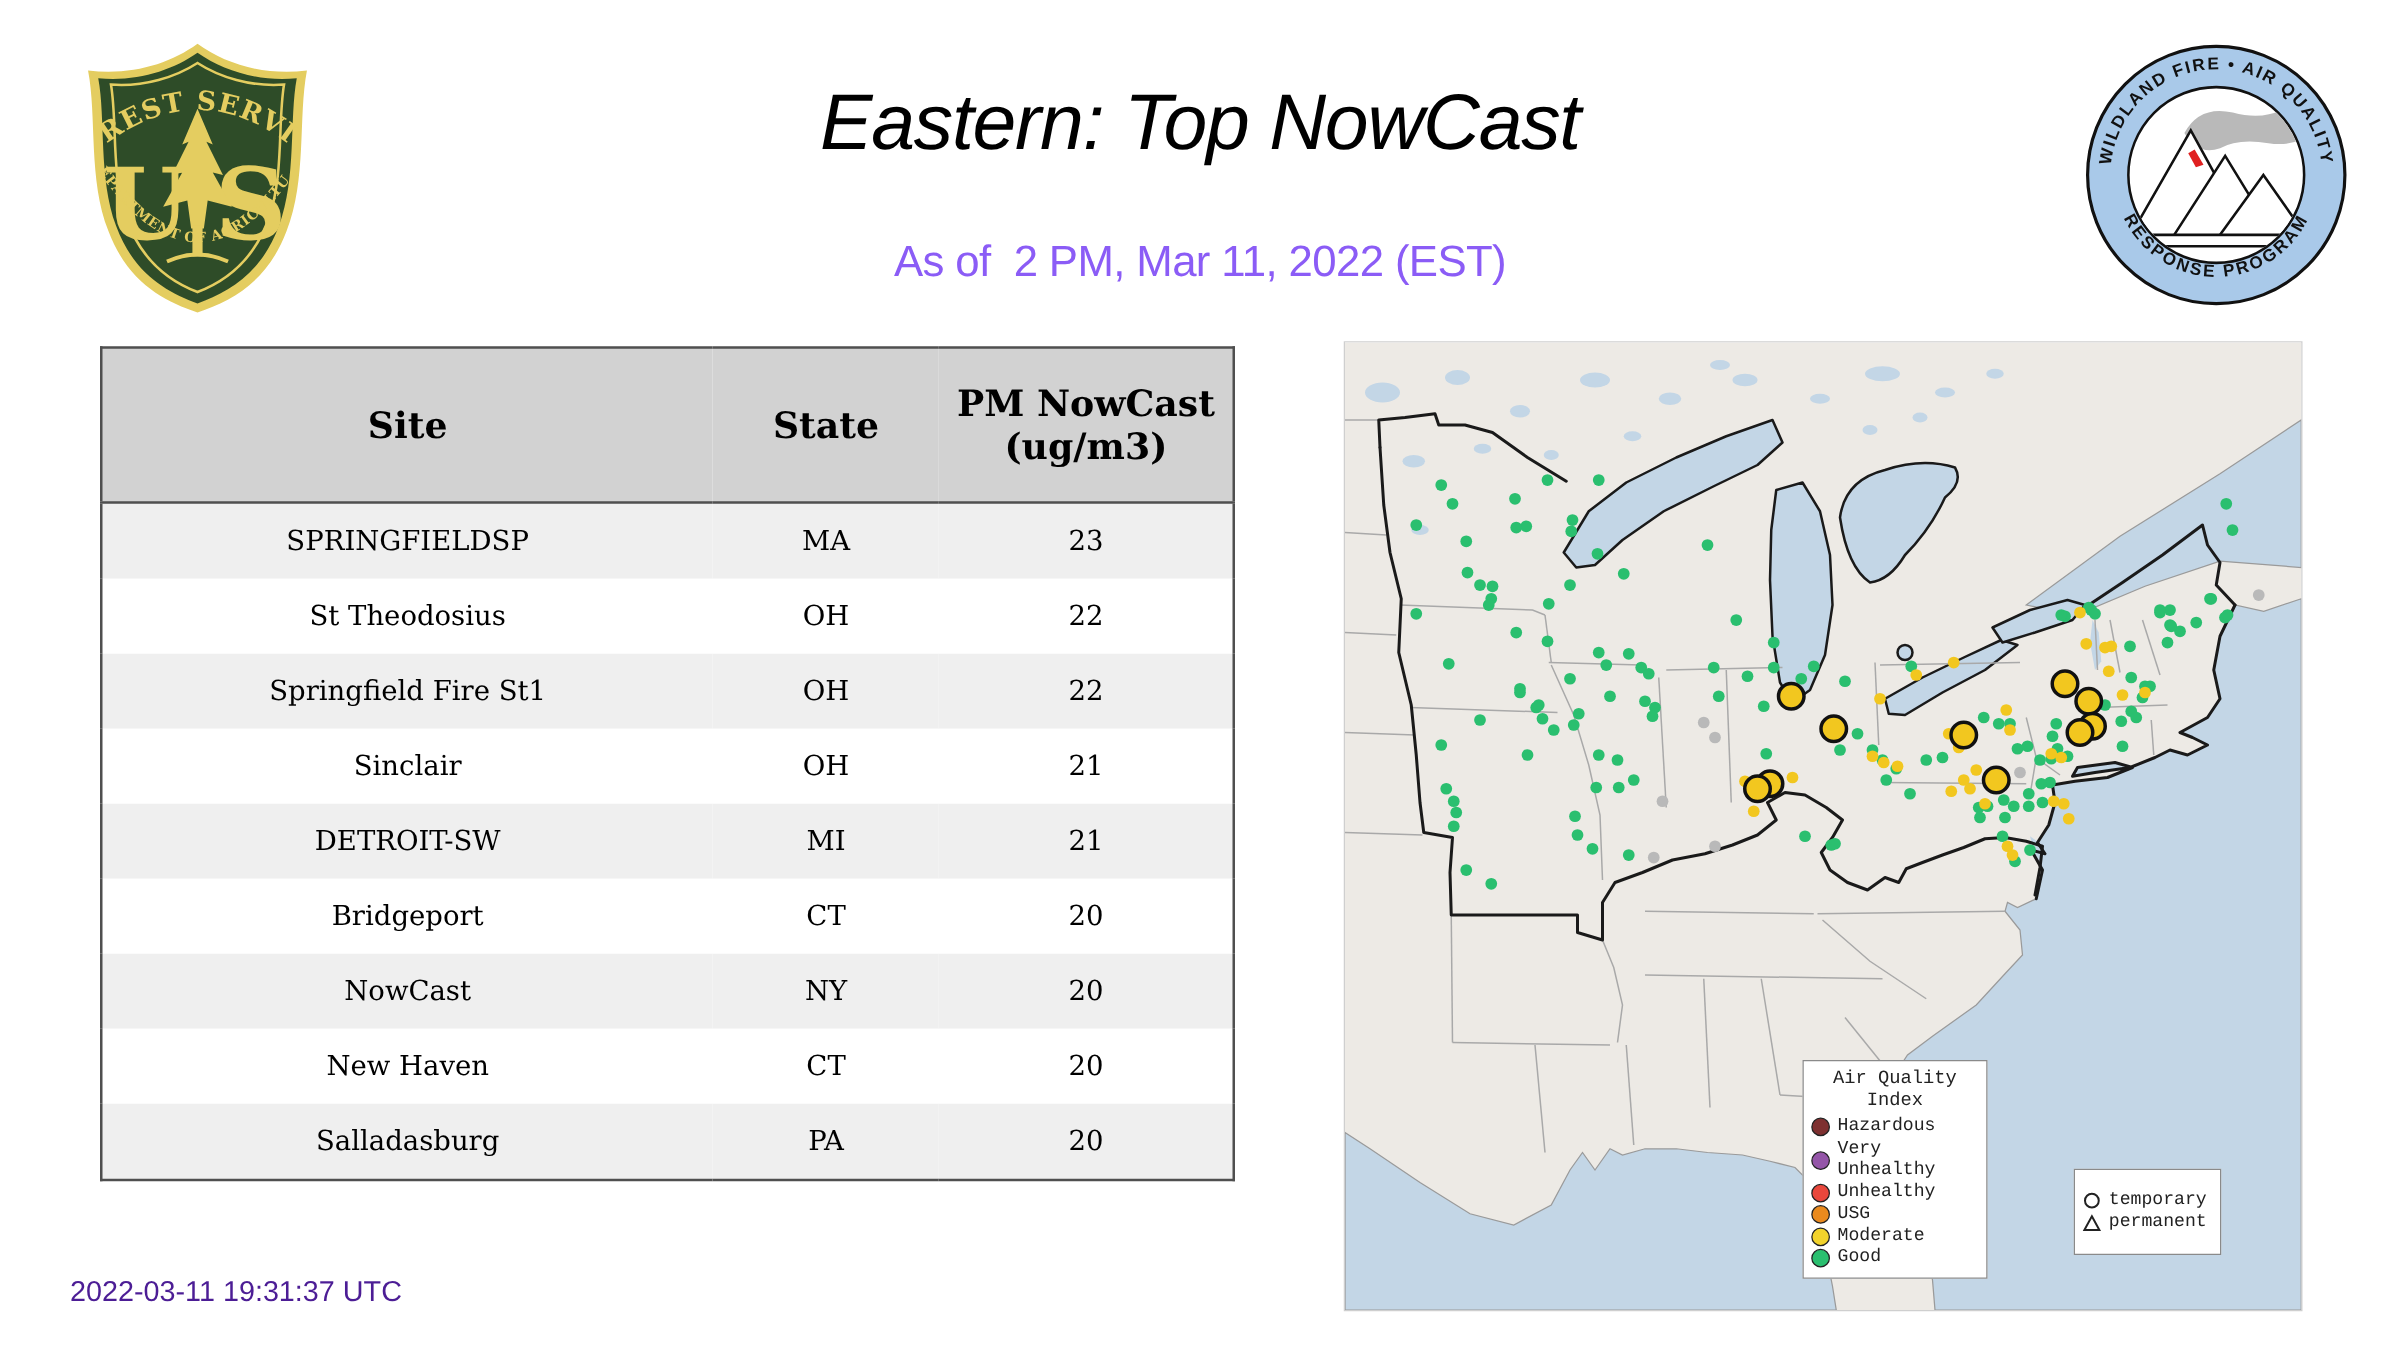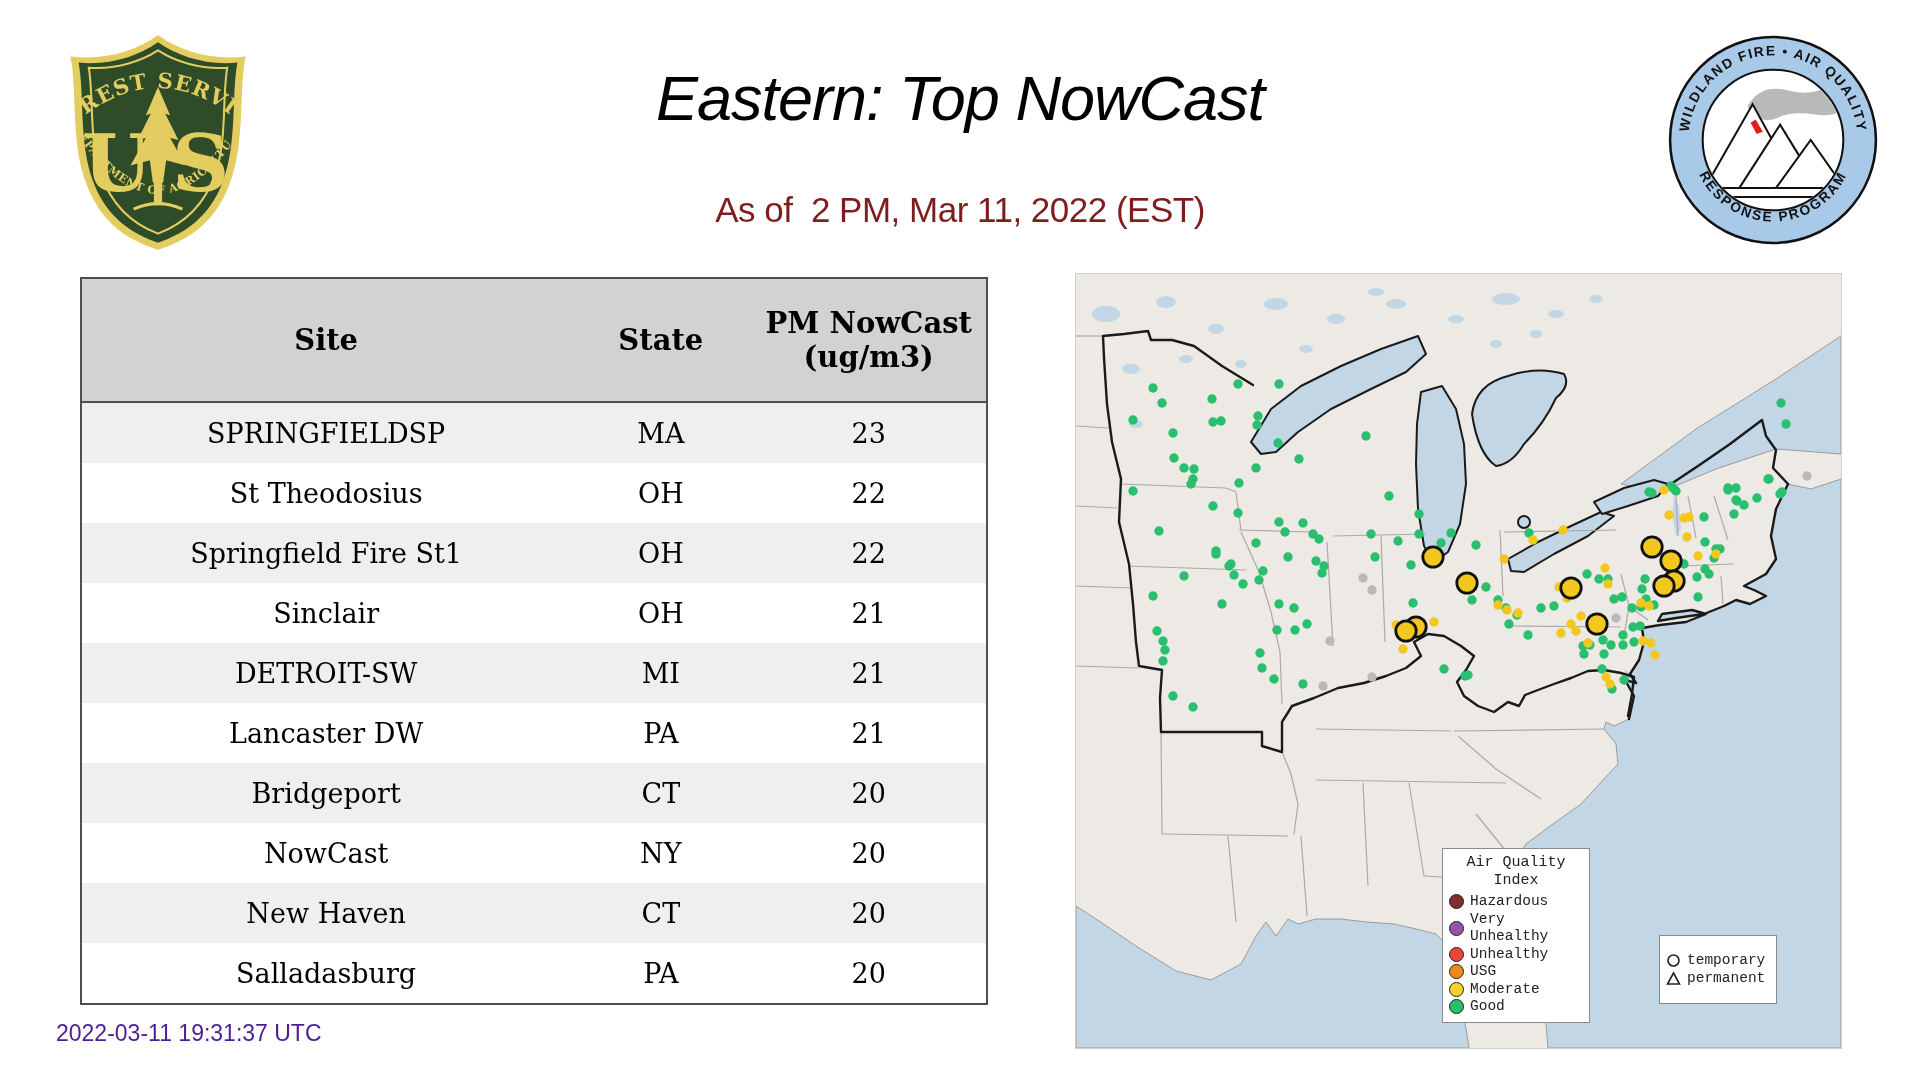--- a/index.html
+++ b/index.html
@@ -4,30 +4,30 @@
 <style>
   html,body{margin:0;padding:0;background:#fff;}
   #page{position:relative;width:1920px;height:1080px;background:#fff;overflow:hidden;
         font-family:"Liberation Sans",sans-serif;}
   
   #fs-logo{position:absolute;left:55px;top:30px;width:206px;height:224px;}
   #wf-logo{position:absolute;left:1666px;top:33px;width:214px;height:214px;}
   #title{position:absolute;left:0;top:62px;width:1920px;text-align:center;
          font-size:63px;color:#000;letter-spacing:-1px;font-style:italic;}
   #subtitle{position:absolute;left:0;top:190px;width:1920px;text-align:center;
-         font-size:35px;color:#7f1d1d;white-space:pre;letter-spacing:-0.5px;}
+         font-size:35px;color:#8b5cf6;white-space:pre;letter-spacing:-0.5px;}
   
   #nowcast-table{position:absolute;left:80px;top:277px;width:908px;border-collapse:collapse;
         font-family:"DejaVu Serif",serif;}
   #nowcast-table,#nowcast-table th,#nowcast-table td{border:0;}
   #nowcast-table{border:2px solid #4f4f4f;}
   #nowcast-table thead th{background:#d2d2d2;height:120px;font-size:29px;font-weight:bold;
         border-bottom:2px solid #4f4f4f;vertical-align:middle;text-align:center;color:#000;}
   #nowcast-table thead th.pm-col{line-height:1.18;}
-  #nowcast-table td{height:58px;font-size:27px;text-align:center;vertical-align:middle;color:#000;}
+  #nowcast-table td{height:58px;font-size:22px;text-align:center;vertical-align:middle;color:#000;}
   #nowcast-table tbody tr:nth-child(odd){background:#efefef;}
   #nowcast-table tbody tr:nth-child(even){background:#ffffff;}
   .col-site{width:54%;} .col-state{width:20%;} .col-pm{width:26%;margin-top:26px;}
   
   #timestamp{position:absolute;left:56px;top:1020px;font-size:23px;color:#4c1d95;}
   
   #map{position:absolute;left:1075px;top:273px;width:765px;height:774px;border:1px solid #cfcfcf;font-family:Liberation Mono, monospace;}
   #map svg{display:block;}
   .map-legend{position:absolute;background:#fff;border:1.5px solid #8a8a8a;color:#222;
         font-size:14.5px;line-height:17.5px;}
@@ -137,25 +137,20 @@
       <td>OH</td>
       <td>21</td>
     </tr>
 
     <tr>
       <td>DETROIT-SW</td>
       <td>MI</td>
       <td>21</td>
     </tr>
 
-    <tr>
-      <td>Lancaster DW</td>
-      <td>PA</td>
-      <td>21</td>
-    </tr>
 
     <tr>
       <td>Bridgeport</td>
       <td>CT</td>
       <td>20</td>
     </tr>
 
     <tr>
       <td>NowCast</td>
       <td>NY</td>

